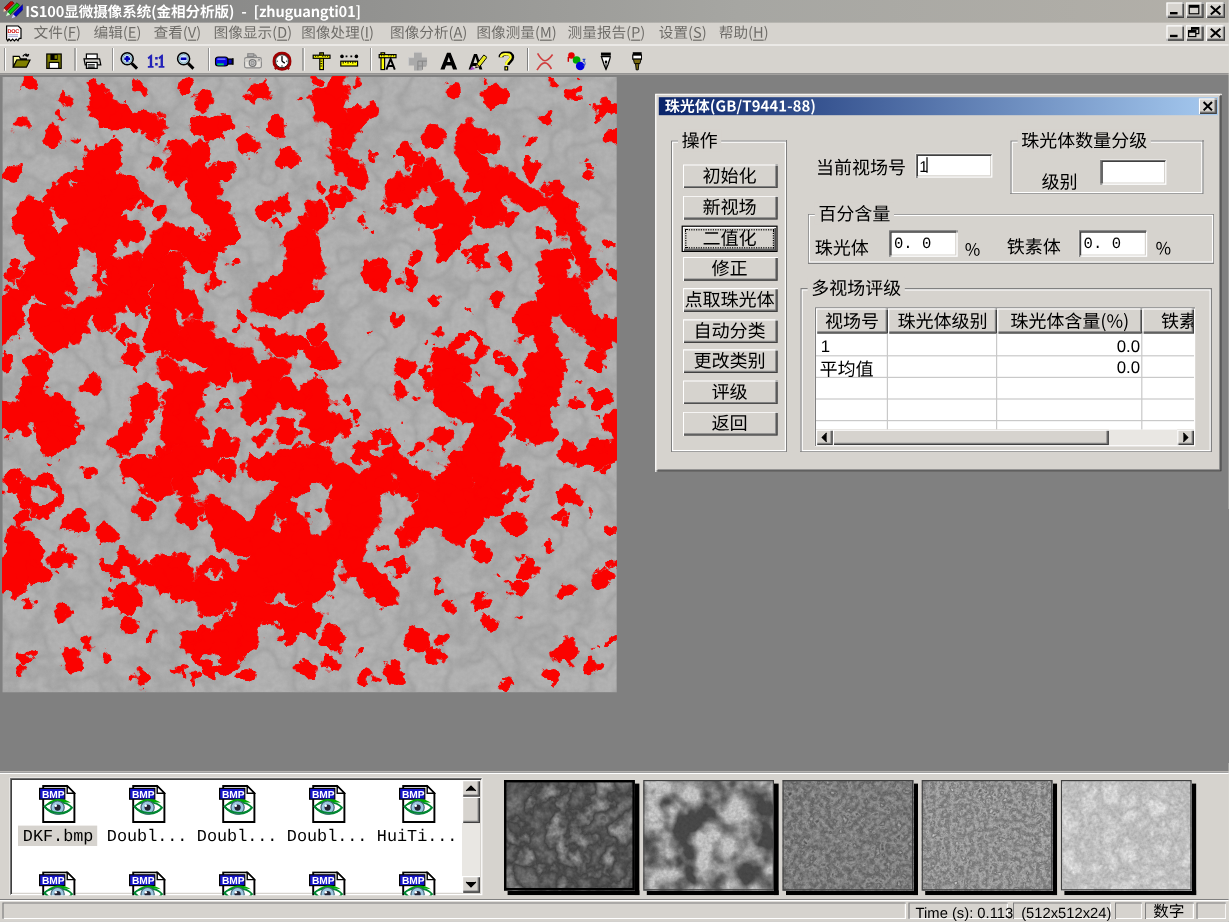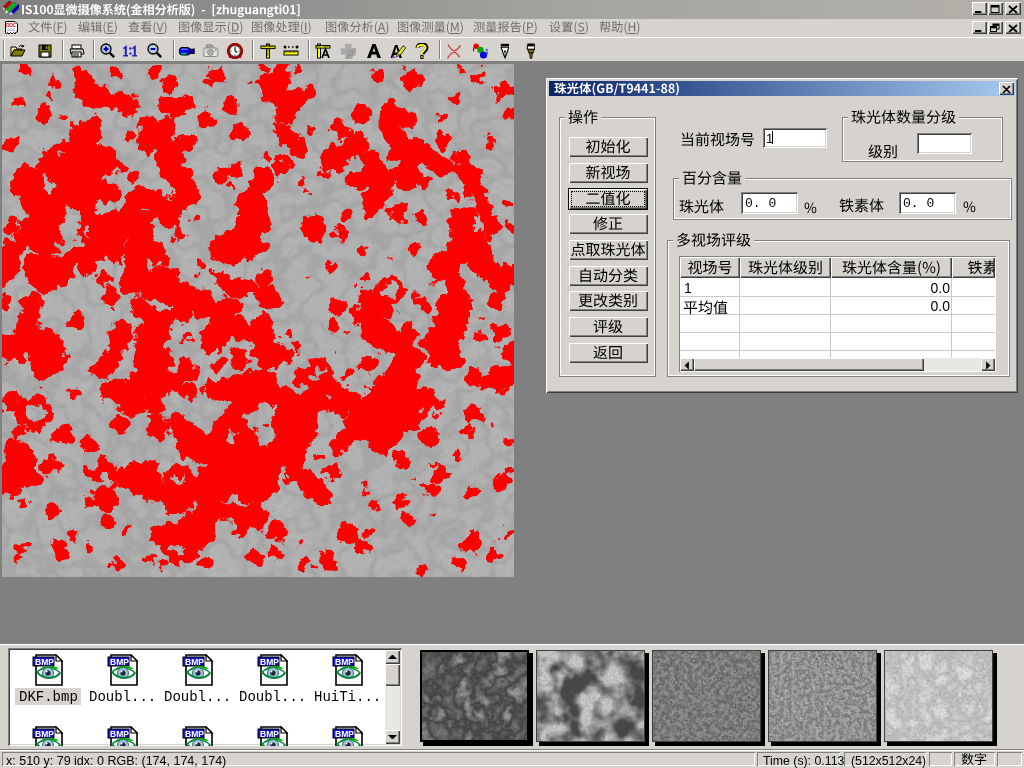--- a/index.html
+++ b/index.html
@@ -928,21 +928,20 @@
         </filter>
       </defs>
       <rect x="109" y="3" width="4" height="93" fill="#000"></rect>
       <rect x="3" y="92" width="110" height="4" fill="#000"></rect>
       <rect x="0" y="0" width="109" height="92" fill="#888" filter="url(#th4)"></rect>
       <rect x="0" y="0" width="109" height="92" filter="url(#th4g)" opacity="0.22"></rect>
       <rect x="0.5" y="0.5" width="108" height="91" fill="none" stroke="#404040" stroke-width="1"></rect>
     </svg>
     <div style="position:absolute;left:0px;top:749px;width:1024px;height:19px;background:#d6d3ce;box-shadow:inset 0 1px 0 #808080,inset 0 2px 0 #fff;"></div>
     <div style="position:absolute;left:2px;top:752px;width:753px;height:14px;box-shadow:inset 1px 1px 0 #808080,inset -1px -1px 0 #fff;"></div>
-    <div style="position:absolute;left:6px;top:754px;width:749px;height:12px;font:12.5px 'Liberation Sans';color:#000;white-space:nowrap;">x: 510 y: 79  idx: 0  RGB: (174, 174, 174)</div>
     <div style="position:absolute;left:757px;top:752px;width:83px;height:14px;box-shadow:inset 1px 1px 0 #808080,inset -1px -1px 0 #fff;"></div>
     <div style="position:absolute;left:763px;top:754px;width:77px;height:12px;font:12.3px 'Liberation Sans';color:#000;white-space:nowrap;">Time (s): 0.113</div>
     <div style="position:absolute;left:844px;top:752px;width:82px;height:14px;box-shadow:inset 1px 1px 0 #808080,inset -1px -1px 0 #fff;"></div>
     <div style="position:absolute;left:851px;top:754px;width:75px;height:12px;font:12.3px 'Liberation Sans';color:#000;white-space:nowrap;text-align:right;">(512x512x24)</div>
     <div style="position:absolute;left:929px;top:752px;width:23px;height:14px;box-shadow:inset 1px 1px 0 #808080,inset -1px -1px 0 #fff;"></div>
     <div style="position:absolute;left:954px;top:752px;width:41px;height:14px;box-shadow:inset 1px 1px 0 #808080,inset -1px -1px 0 #fff;"></div>
     <div style="position:absolute;left:997px;top:752px;width:25px;height:14px;box-shadow:inset 1px 1px 0 #808080,inset -1px -1px 0 #fff;"></div>
     <svg width="1024" height="768" viewBox="0 0 1024 768" style="position:absolute;left:0;top:0;pointer-events:none">
       <defs>
         <path id="g0" d="M91 0H239V741H91Z"></path>

